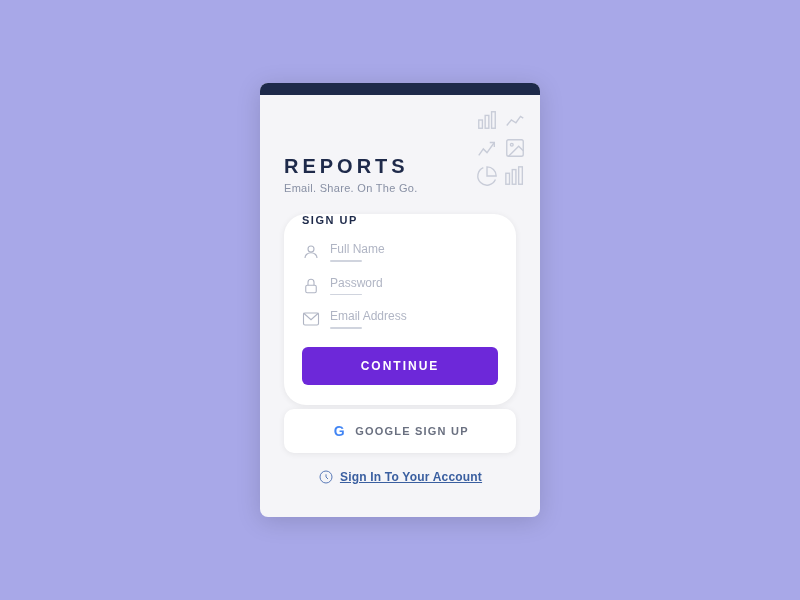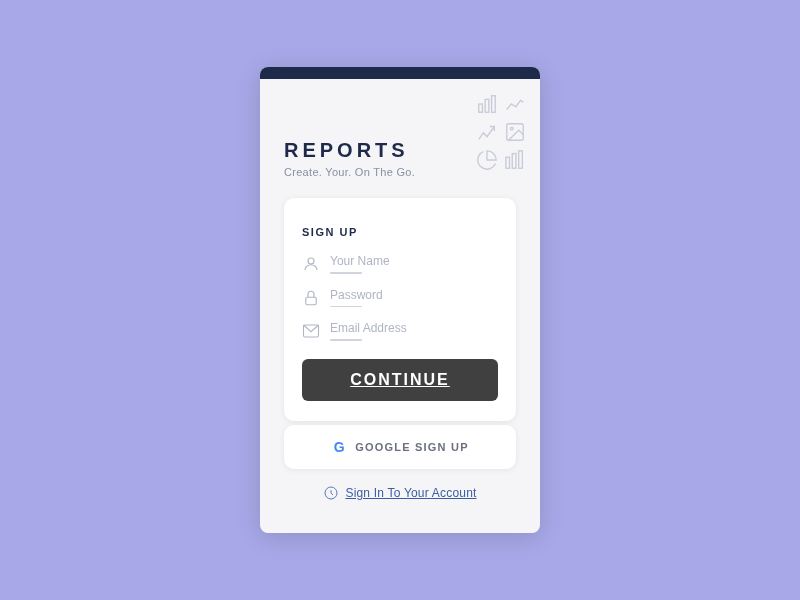--- a/index.html
+++ b/index.html
@@ -67,22 +67,22 @@
 
     .reports-subtitle {
       font-size: 11px;
       color: #8890a4;
       margin-bottom: 20px;
       letter-spacing: 0.3px;
     }
 
     .form-card {
       background: #ffffff;
-      border-radius: 10px;
-      padding: 28px 18px 20px;
+      border-radius: 22px;
+      padding: 0 18px 20px;
       box-shadow: 0 1px 6px rgba(0,0,0,0.07);
       margin-bottom: 4px;
     }
 
     .sign-up-label {
       font-size: 11px;
       font-weight: 700;
       color: #1e2a4a;
       letter-spacing: 1.5px;
       margin-bottom: 16px;
@@ -120,31 +120,30 @@
 
     .field-line {
       height: 1.5px;
       width: 32px;
       background: #d0d4de;
       border-radius: 2px;
     }
 
     .continue-btn {
       width: 100%;
-      background: #404040;
+      background: #6d28d9;
       color: #ffffff;
       border: none;
       border-radius: 6px;
       padding: 12px;
-      font-size: 16px;
+      font-size: 12px;
       font-weight: 700;
       letter-spacing: 2px;
       cursor: pointer;
       margin-top: 4px;
-      text-decoration: underline;
     }
 
     .google-btn {
       background: #ffffff;
       border-radius: 10px;
       padding: 14px;
       display: flex;
       align-items: center;
       justify-content: center;
       gap: 8px;
@@ -190,21 +189,21 @@
 
     .sign-in-icon svg {
       width: 100%;
       height: 100%;
     }
 
     .sign-in-link {
       font-size: 12px;
       color: #3a5fa0;
       text-decoration: underline;
-      font-weight: 400;
+      font-weight: 700;
       cursor: pointer;
       border: none;
       background: none;
       letter-spacing: 0.2px;
     }
   </style>
 </head>
 <body>
 
 <div class="card">
@@ -252,35 +251,35 @@
       <div class="deco-icon">
         <svg viewBox="0 0 24 24" fill="none" stroke="currentColor" stroke-width="1.5">
           <rect x="2" y="9" width="4" height="12"></rect>
             <rect x="9" y="5" width="4" height="16"></rect>
             <rect x="16" y="2" width="4" height="19"></rect>
         </svg>
       </div>
     </div>
 
     <div class="reports-title">REPORTS</div>
-    <div class="reports-subtitle">Create. Your. On The Go.</div>
+    <div class="reports-subtitle">Email. Share. On The Go.</div>
 
     <div class="form-card">
       <div class="sign-up-label">SIGN UP</div>
 
       
       <div class="field">
         <div class="field-icon">
           <svg viewBox="0 0 24 24" fill="none" stroke="currentColor" stroke-width="1.5">
             <circle cx="12" cy="8" r="4"></circle>
             <path d="M4 20c0-4 3.6-7 8-7s8 3 8 7"></path>
           </svg>
         </div>
         <div class="field-inner">
-          <div class="field-label">Your Name</div>
+          <div class="field-label">Full Name</div>
           <div class="field-line"></div>
         </div>
       </div>
 
       
       <div class="field">
         <div class="field-icon">
           <svg viewBox="0 0 24 24" fill="none" stroke="currentColor" stroke-width="1.5">
             <rect x="5" y="11" width="14" height="10" rx="2"></rect>
             <path d="M8 11V7a4 4 0 0 1 8 0v4"></path>

